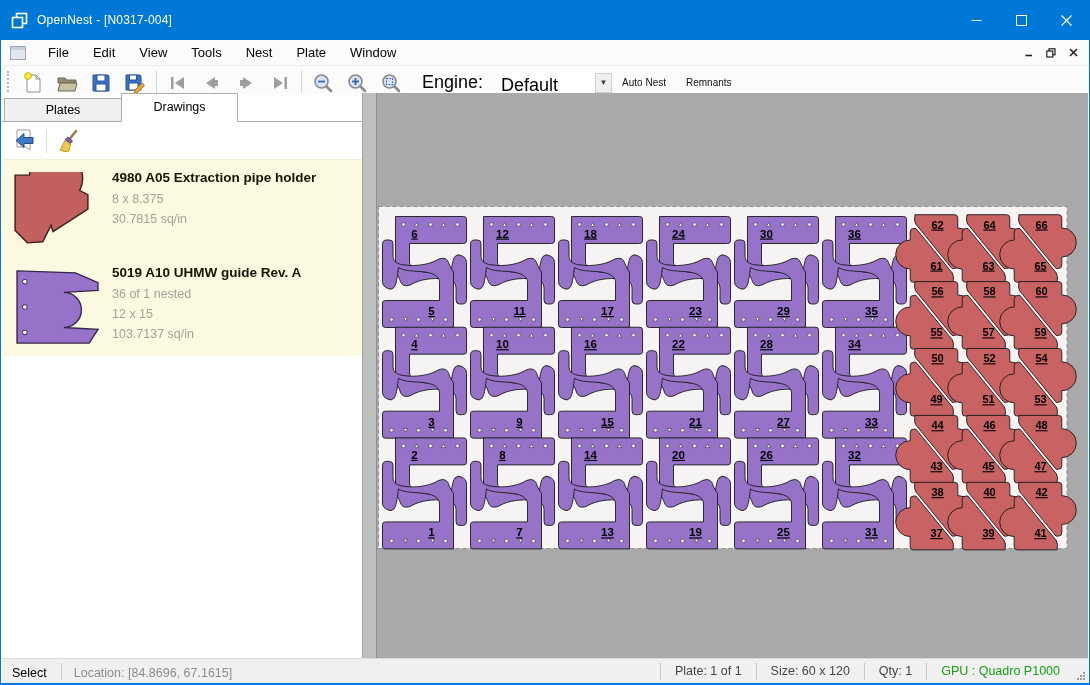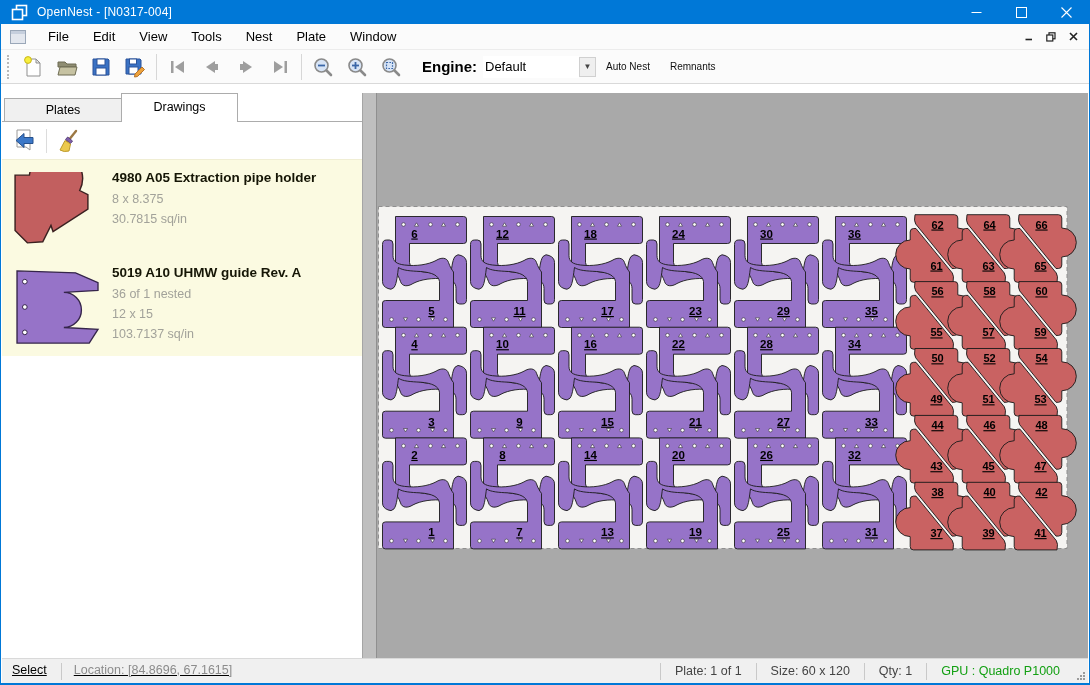--- a/index.html
+++ b/index.html
@@ -4,41 +4,41 @@
 <style>
   * { margin:0; padding:0; box-sizing:border-box; }
   html,body { width:1090px; height:685px; overflow:hidden; background:#444; }
   .window {
     position:relative; width:1090px; height:685px;
     font-family:"Liberation Sans", sans-serif; font-size:12px; color:#000;
     border-left:1px solid #0078d7; border-right:1px solid #0078d7;
     background:#fff;
   }
   
-  .titlebar { height:24px; background:#0078d7; display:flex; align-items:center; color:#fff; }
+  .titlebar { height:40px; background:#0078d7; display:flex; align-items:center; color:#fff; }
   .titlebar .app-icon { width:17px; height:17px; margin:0 9px 0 10px; flex:0 0 auto; }
   .titlebar .title { font-size:12px; letter-spacing:.2px; }
   .caption-btns { margin-left:auto; display:flex; height:32px; }
   .caption-btn { width:45px; height:32px; display:flex; align-items:center; justify-content:center; }
   .caption-btn svg { display:block; }
   
   .menubar { height:26px; background:#fbfbfb; display:flex; align-items:center; border-bottom:1px solid #ececec; }
   .mdi-icon { width:16px; height:14px; margin:0 10px 0 9px; background:#e3e7ee; border:1px solid #9aa7b8; position:relative; }
   .mdi-icon::before { content:""; position:absolute; left:0; right:0; top:0; height:3px; background:#c6cfdd; }
   .menu-item { padding:4px 12px; font-size:13px; color:#000000; }
   .mdi-btns { margin-left:auto; display:flex; align-items:center; gap:6px; padding-right:8px; }
   .mdi-btn { width:16px; height:14px; display:flex; align-items:center; justify-content:center; }
   
   .toolbar { height:34px; background:#fbfbfb; border-bottom:1px solid #d9d9d9; display:flex; align-items:center; }
   .tb-grip { width:5px; height:24px; border-left:2px dotted #b8b8b8; margin:0 4px 0 6px; }
   .tb-btn { width:34px; height:30px; display:flex; align-items:center; justify-content:center; }
   .tb-sep { width:1px; height:26px; background:#d7d7d7; margin:0 4px; }
-  .engine-label { font-weight:bold; font-size:15px; margin:0 6px 0 14px; }
+  .engine-label { font-weight:normal; font-size:18px; margin:0 16px 0 14px; }
   .engine-combo { display:flex; align-items:center; height:22px; }
-  .engine-value { width:96px; height:22px; background:#fff; font-size:13px; padding:3px 6px 0 2px; }
+  .engine-value { width:96px; height:22px; background:#fff; font-size:18px; padding:3px 6px 0 2px; }
   .engine-drop { width:17px; height:20px; background:#efefef; border:1px solid #d0d0d0; display:flex; align-items:center; justify-content:center; font-size:8px; color:#444; }
   .tb-text-btn { padding:6px 10px; font-size:10px; color:#111; }
   
   .main { position:absolute; top:93px; bottom:27px; left:1px; right:1px; display:flex; }
   
   .left-panel { width:361px; background:#fff; border-right:1px solid #a5a5a5; display:flex; flex-direction:column; }
   .tabstrip { height:29px; position:relative; display:flex; align-items:flex-end; background:#fff; }
   .tabstrip::after { content:""; position:absolute; left:0; right:0; bottom:0; height:1px; background:#acacac; }
   .tab { width:117px; text-align:center; font-size:12.5px; border:1px solid #acacac; }
   .tab.inactive { height:24px; line-height:23px; background:#f0f0f0; margin-left:2px; border-right:none; }
@@ -56,21 +56,21 @@
   
   .splitter { width:14px; background:#bfbfbf; border-right:1px solid #8f8f8f; }
   .canvas { flex:1; background:#a9a9a9; position:relative; }
   .canvas svg { position:absolute; left:0; top:0; }
   .pnum { font-family:"Liberation Sans",sans-serif; font-weight:bold; font-size:11.5px; fill:#000;
           text-anchor:middle; text-decoration:underline; }
   .rnum { font-size:11px; }
   
   .statusbar { position:absolute; left:1px; right:1px; bottom:2px; height:25px; background:#f0f0f0;
                border-top:1px solid #d9d9d9; display:flex; align-items:center; font-size:12.5px; }
-  .sb-left { display:flex; align-items:flex-start;text-decoration:underline; }
+  .sb-left { display:flex; align-items:flex-end; }
   .sb-mode { padding:0 14px 0 10px; color:#000; }
   .sb-sep { width:1px; height:17px; background:#c9c9c9; }
   .sb-loc { padding:0 12px; color:#8c8c8c; }
   .sb-right { margin-left:auto; display:flex; align-items:center; height:100%;border-radius:11px; }
   .sb-cell { padding:0 14px; color:#444; border-left:1px solid #c9c9c9; height:17px; line-height:17px; }
   .sb-gpu { color:#13a013; }
   .sb-grip { width:14px; height:100%; position:relative; }
   .sb-grip::after { content:""; position:absolute; right:3px; bottom:3px; width:8px; height:8px;
      background:
        radial-gradient(circle at 7px 1px,#9b9b9b 1px,transparent 1.2px),

